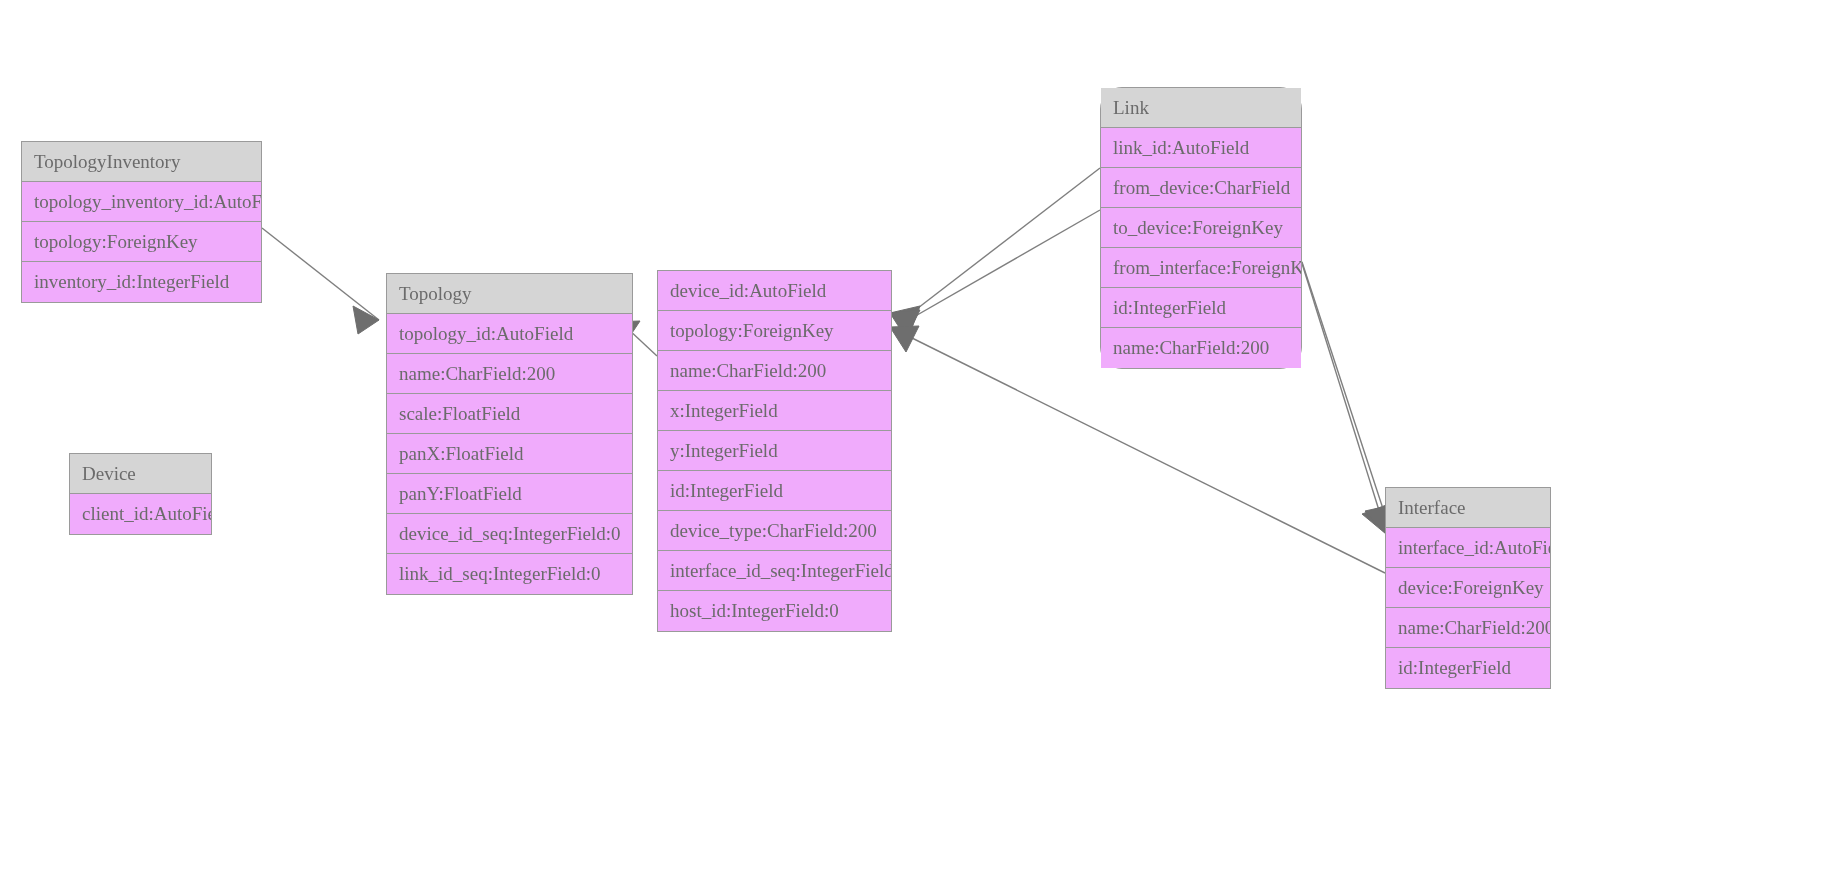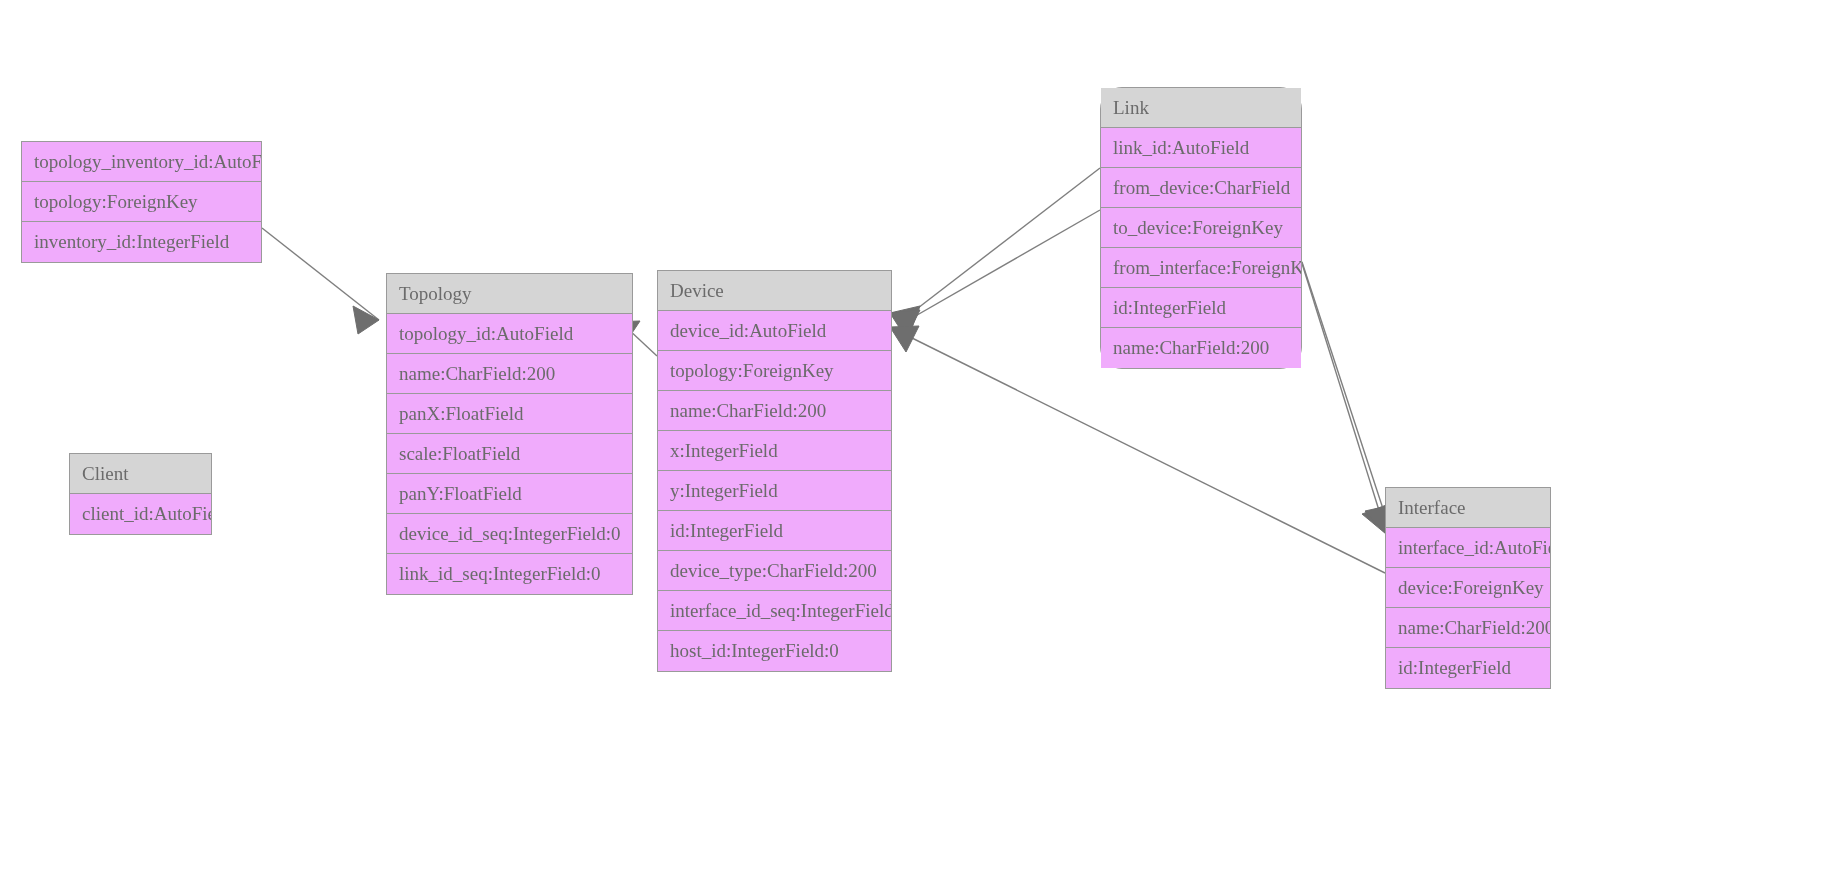--- a/index.html
+++ b/index.html
@@ -93,40 +93,40 @@
         <path d="M 1386,534 L 1362,514 L 1389,504 Z" fill="#6e6e6e" stroke="#6e6e6e" stroke-width="1"></path>
       </g>
       <g>
         <path d="M 1302,262 L 1388,524" stroke="#7f7f7f" stroke-width="1.4" fill="none"></path>
         <path d="M 1386,534 L 1365,511 L 1392,505 Z" fill="#6e6e6e" stroke="#6e6e6e" stroke-width="1"></path>
       </g>
     </svg>
 
   <div id="entities-layer">
       <div class="entity" style="left: 21px; top: 141px; width: 241px;">
+        <div class="entity-header">TopologyInventory</div>
         <div class="entity-field">topology_inventory_id:AutoField</div>
         <div class="entity-field">topology:ForeignKey</div>
         <div class="entity-field">inventory_id:IntegerField</div>
       </div>
       <div class="entity" style="left: 69px; top: 453px; width: 143px;">
-        <div class="entity-header">Client</div>
+        <div class="entity-header">Device</div>
         <div class="entity-field">client_id:AutoField</div>
       </div>
       <div class="entity" style="left: 386px; top: 273px; width: 247px;">
         <div class="entity-header">Topology</div>
         <div class="entity-field">topology_id:AutoField</div>
         <div class="entity-field">name:CharField:200</div>
+        <div class="entity-field">scale:FloatField</div>
         <div class="entity-field">panX:FloatField</div>
-        <div class="entity-field">scale:FloatField</div>
         <div class="entity-field">panY:FloatField</div>
         <div class="entity-field">device_id_seq:IntegerField:0</div>
         <div class="entity-field">link_id_seq:IntegerField:0</div>
       </div>
       <div class="entity" style="left: 657px; top: 270px; width: 235px;">
-        <div class="entity-header">Device</div>
         <div class="entity-field">device_id:AutoField</div>
         <div class="entity-field">topology:ForeignKey</div>
         <div class="entity-field">name:CharField:200</div>
         <div class="entity-field">x:IntegerField</div>
         <div class="entity-field">y:IntegerField</div>
         <div class="entity-field">id:IntegerField</div>
         <div class="entity-field">device_type:CharField:200</div>
         <div class="entity-field">interface_id_seq:IntegerField:0</div>
         <div class="entity-field">host_id:IntegerField:0</div>
       </div>

